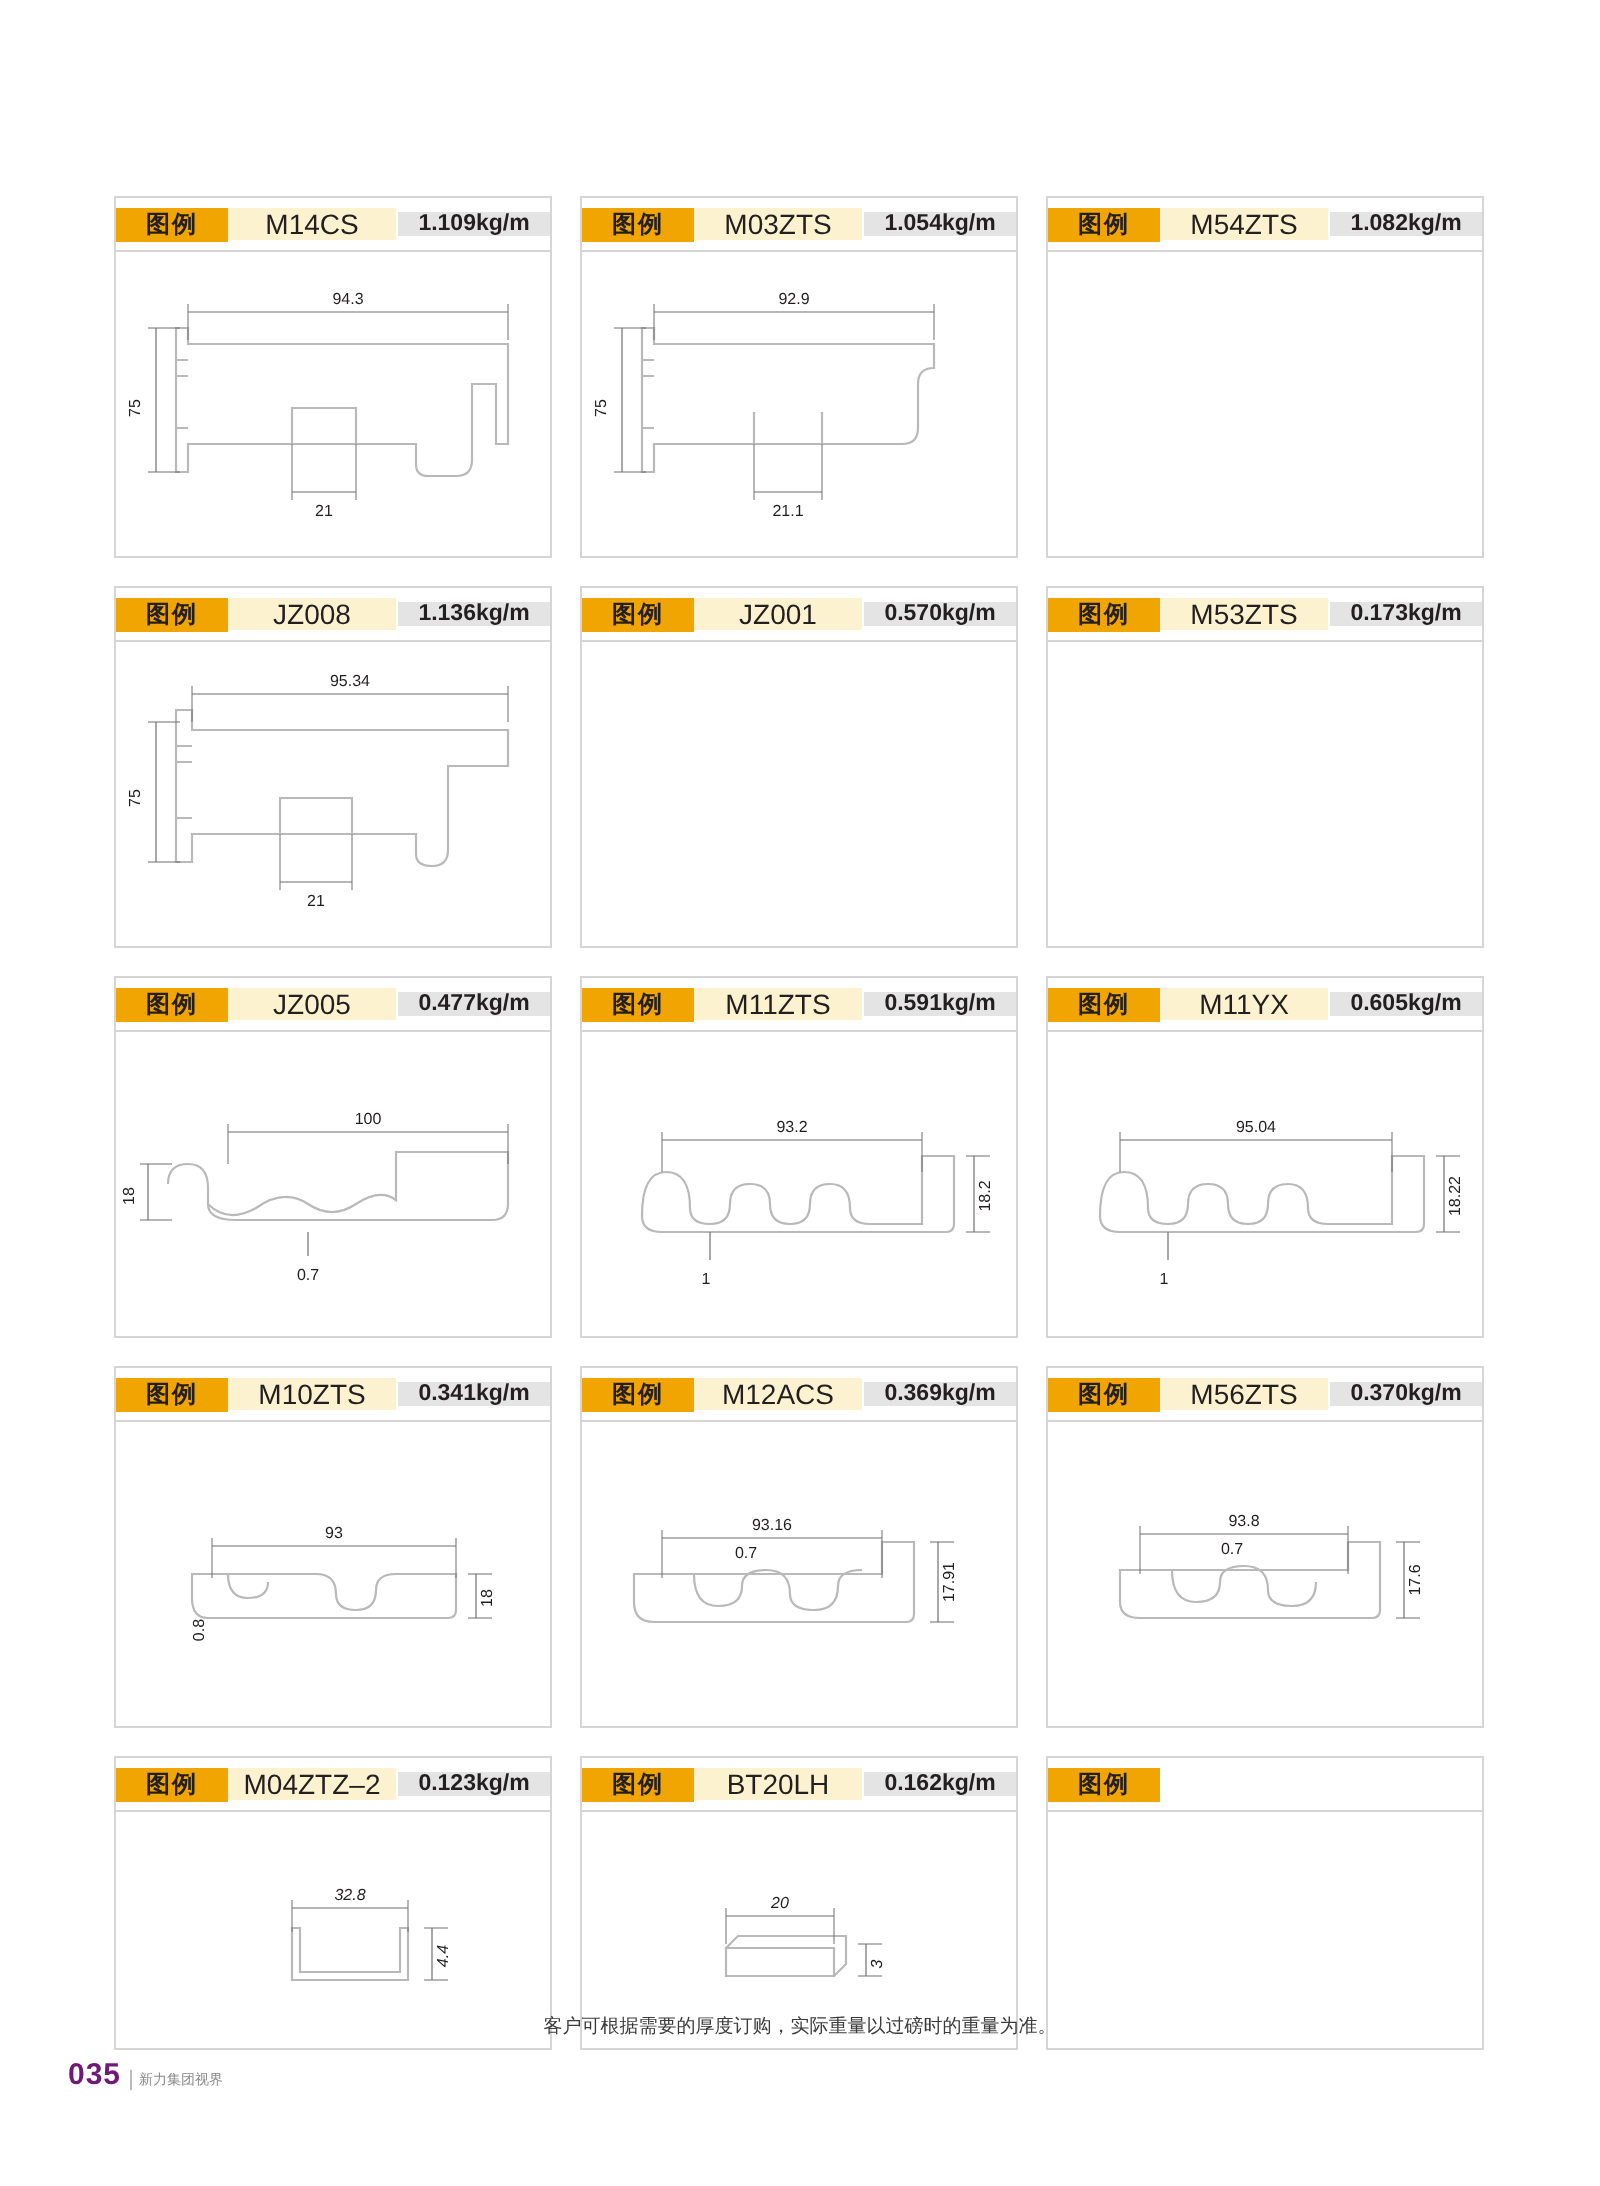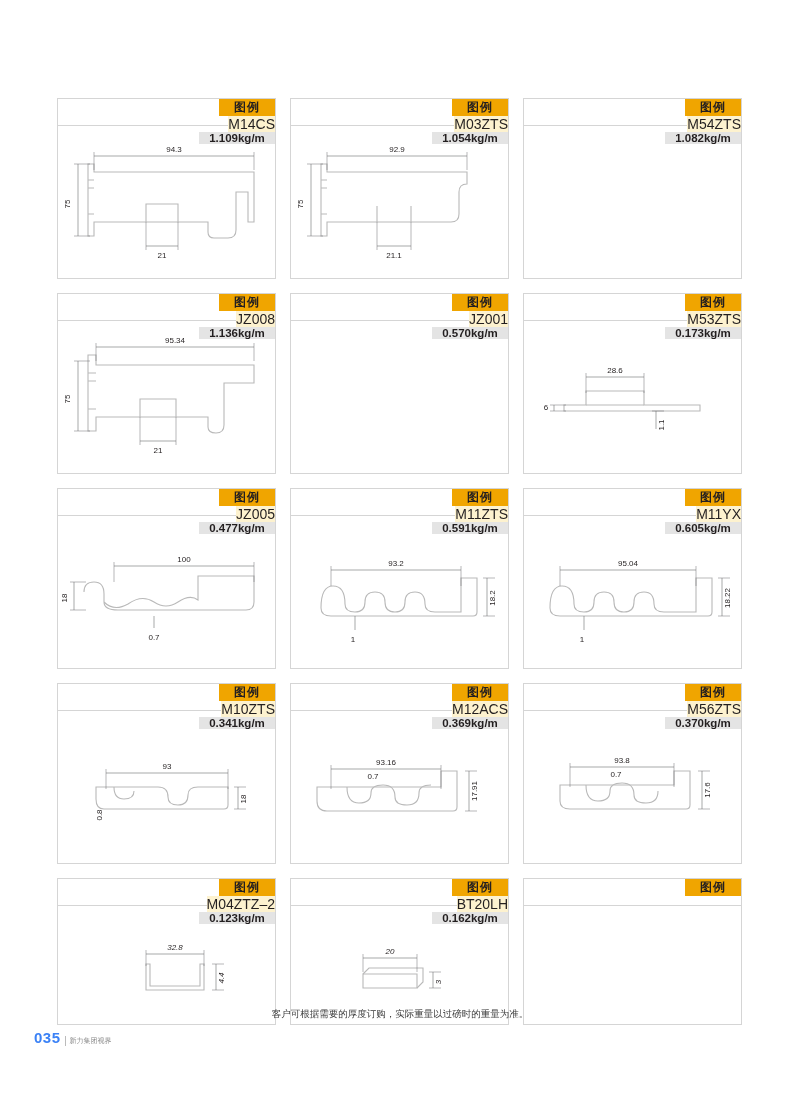--- a/index.html
+++ b/index.html
@@ -28,23 +28,22 @@
   .cell{
     width:219px;
     border:1px solid #d5d5d5;
     background:#fff;
     box-sizing:border-box;
   }
   .cell.empty-card{border:1px solid #d5d5d5;}
   .hdr{
     display:flex;
     height:26px;
-    align-items:flex-end;
+    align-items:center;
     border-bottom:1px solid #d5d5d5;
-    flex-direction:column;
   }
   .hdr .lbl{
     width:56px;
     background:#f0a500;
     color:#231f20;
     font-size:12px;
     font-weight:bold;
     display:flex;align-items:center;justify-content:center;
     letter-spacing:1px;
   }
@@ -80,21 +79,21 @@
     font-size:9.5px;
     line-height:15px;
     color:#3b3b3b;
   }
   .pagenum{
     position:absolute;
     left:34px;top:1029px;
     display:flex;align-items:baseline;
   }
   .pagenum .num{
-    font-size:15px;font-weight:bold;color:#3b82f6;
+    font-size:15px;font-weight:bold;color:#701a75;
     letter-spacing:0.5px;
   }
   .pagenum .brand{
     font-size:7px;color:#8a8a8a;margin-left:4px;
     border-left:1px solid #bbb;padding-left:4px;
   }
   .dimtxt{font-size:8px;fill:#231f20;font-family:"Liberation Sans",sans-serif;}
   .prof{fill:none;stroke:#b9b9b9;stroke-width:1.1;}
   .dline{stroke:#6d6e71;stroke-width:0.6;}
   .ext{stroke:#6d6e71;stroke-width:0.5;}
@@ -208,37 +207,20 @@
           <div class="wt">0.570kg/m</div>
         </div>
       </div>
 
       <div class="cell">
         <div class="hdr">
           <div class="lbl">图例</div>
           <div class="code">M53ZTS</div>
           <div class="wt">0.173kg/m</div>
         </div>
-        <div class="fig">
-          <svg width="217" height="152" viewBox="0 0 217 152">
-            <path class="prof" d="M62,70 L62,84 L40,84 L40,90 L176,90 L176,84 L120,84 L120,70 Z"></path>
-            <path class="prof" d="M62,84 L120,84"></path>
-            <line class="dline" x1="62" y1="56" x2="120" y2="56"></line>
-            <line class="ext" x1="62" y1="52" x2="62" y2="72"></line>
-            <line class="ext" x1="120" y1="52" x2="120" y2="72"></line>
-            <text class="dimtxt" x="91" y="52" text-anchor="middle">28.6</text>
-            <line class="dline" x1="30" y1="84" x2="30" y2="90"></line>
-            <line class="ext" x1="26" y1="84" x2="42" y2="84"></line>
-            <line class="ext" x1="26" y1="90" x2="42" y2="90"></line>
-            <text class="dimtxt" x="22" y="89" text-anchor="middle">6</text>
-            <line class="dline" x1="132" y1="90" x2="132" y2="108"></line>
-            <line class="ext" x1="128" y1="90" x2="140" y2="90"></line>
-            <text class="dimtxt" x="140" y="104" text-anchor="middle" transform="rotate(-90 140 104)">1.1</text>
-          </svg>
-        </div>
       </div>
 
     </div>
 
     <div class="row">
 
       <div class="cell">
         <div class="hdr">
           <div class="lbl">图例</div>
           <div class="code">JZ005</div>

